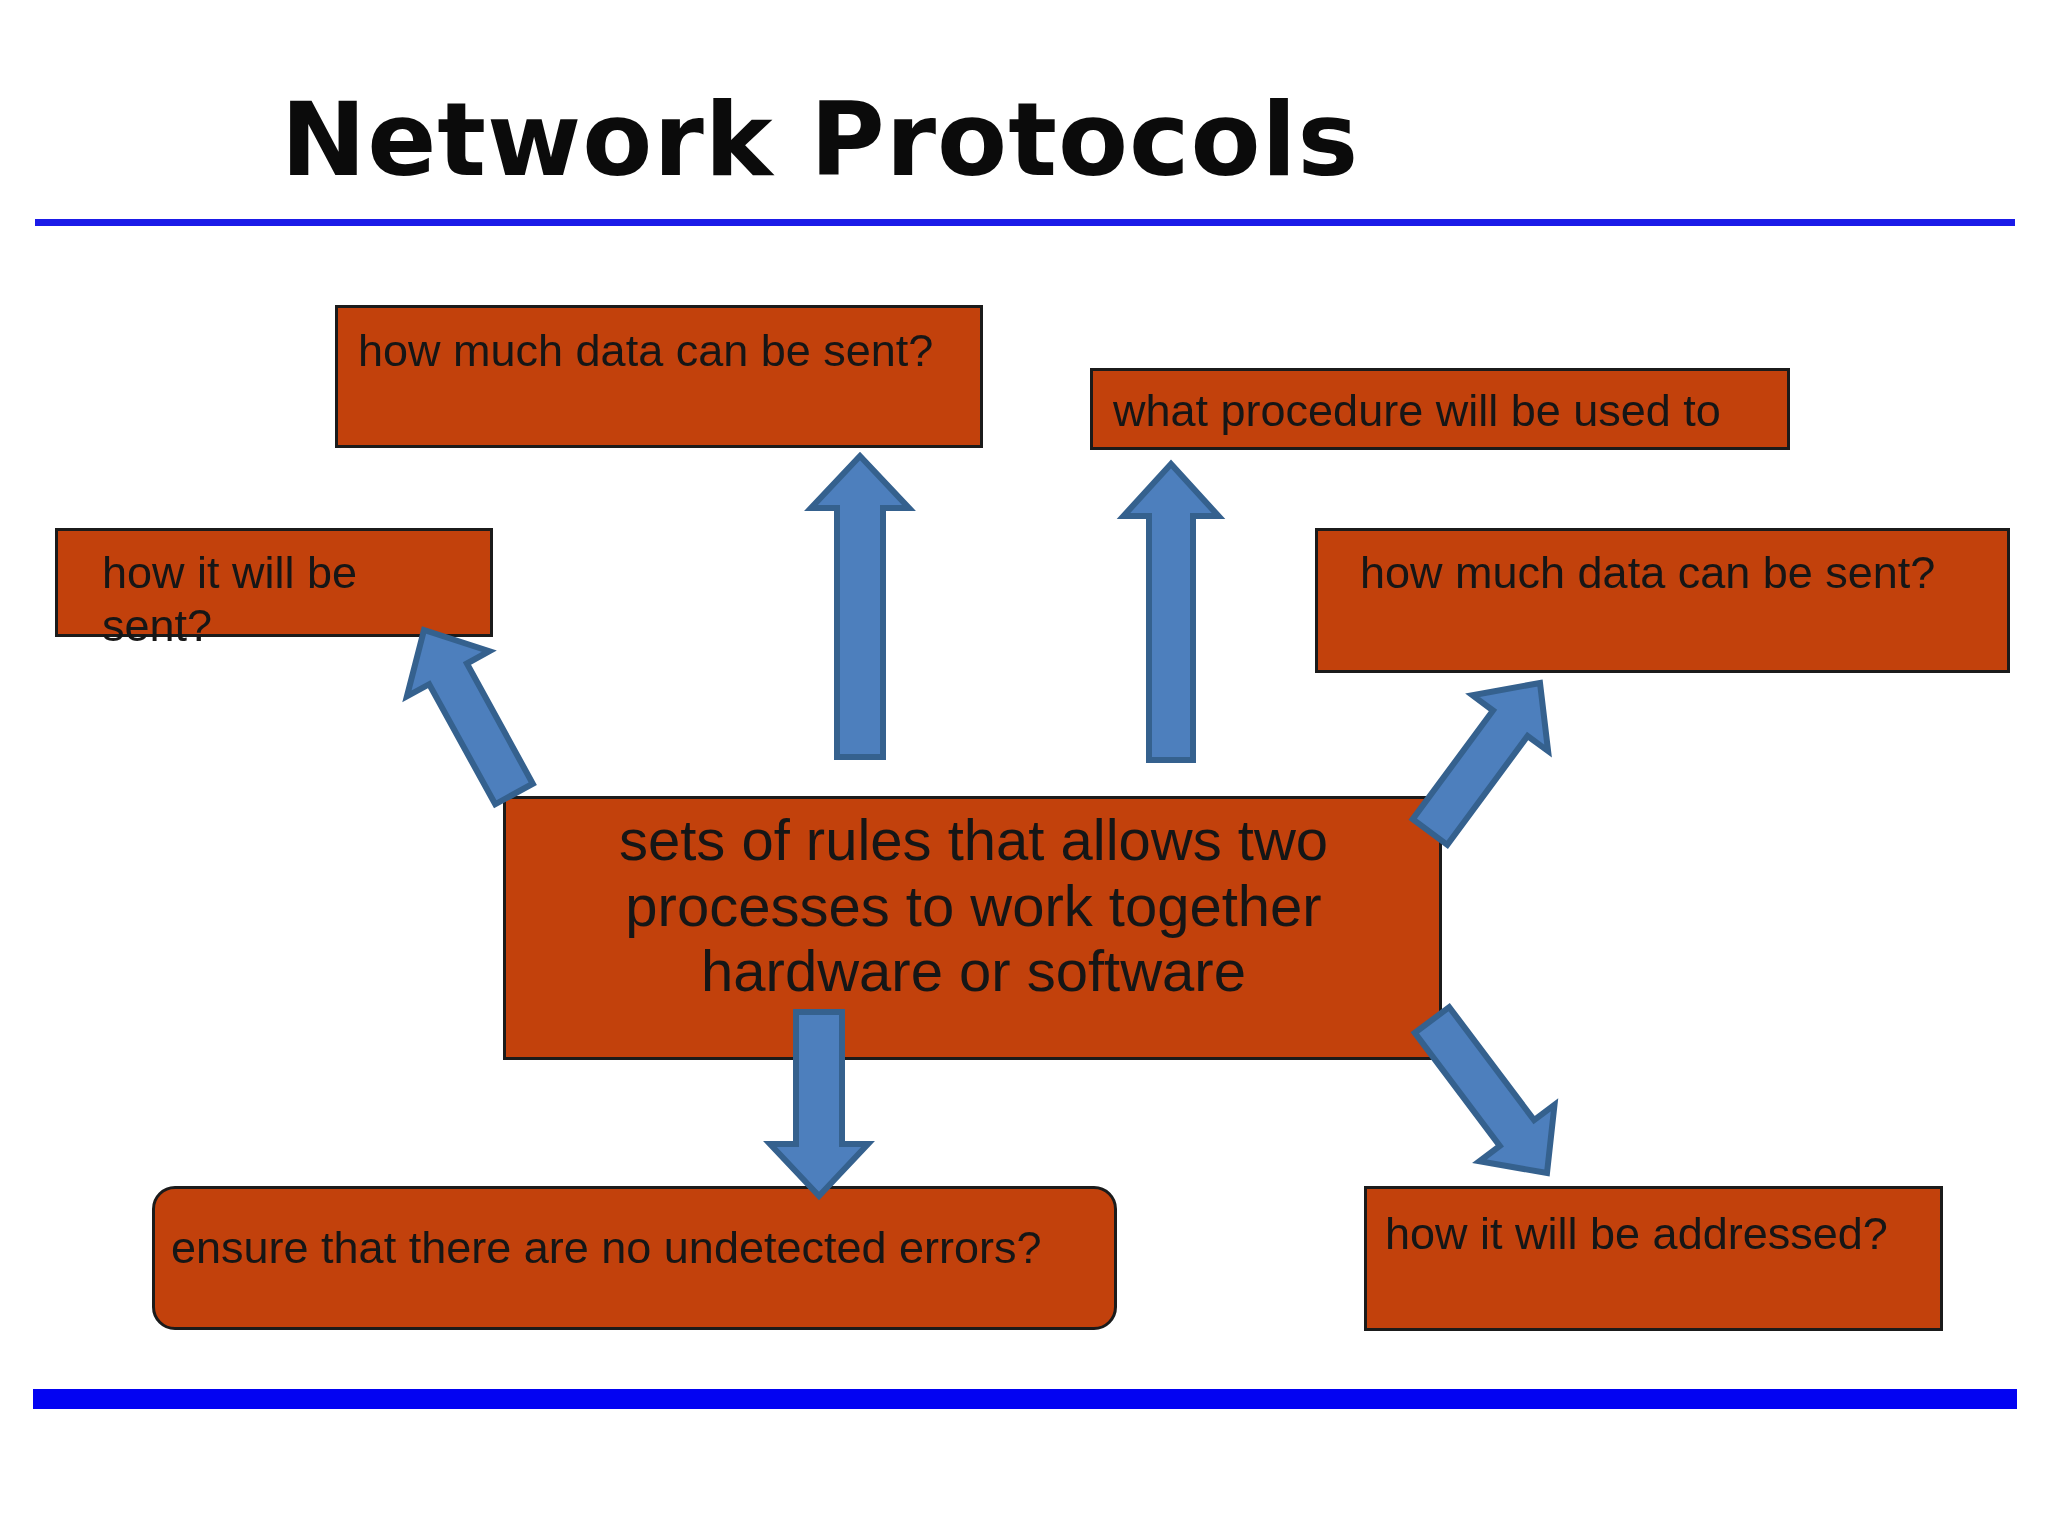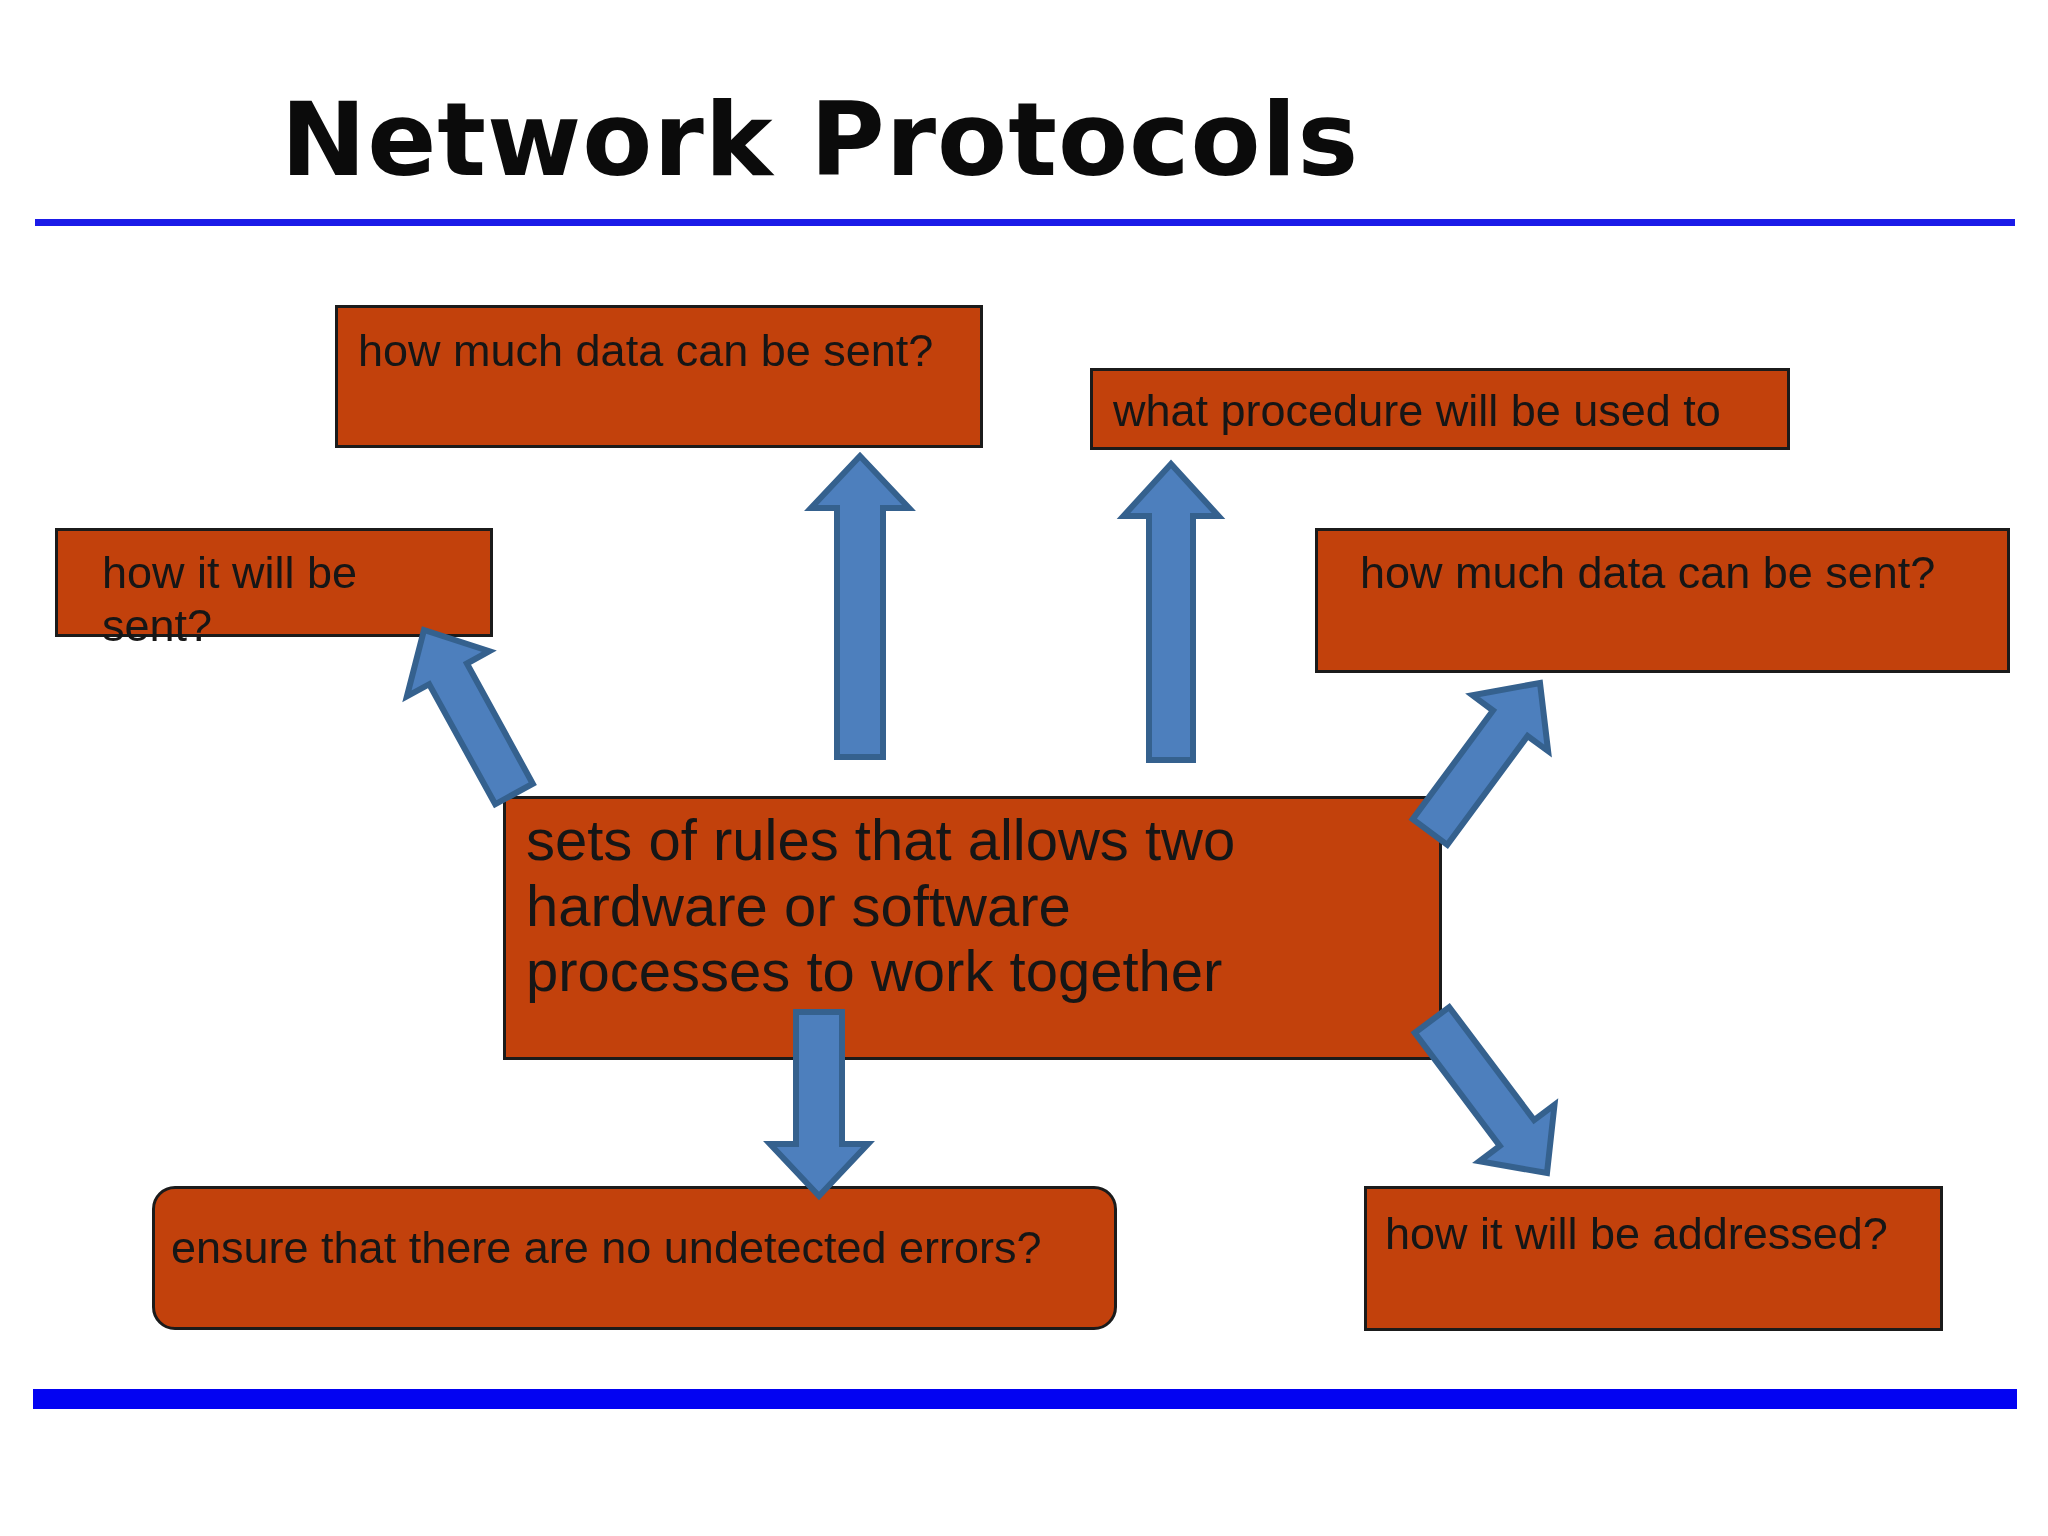--- a/index.html
+++ b/index.html
@@ -52,25 +52,25 @@
     </div>
     <div class="box" style="left: 1090px; top: 368px; width: 700px; height: 82px; font-size: 45px; border-color: rgb(27, 27, 27); color: rgb(22, 22, 22); padding-top: 13px;">
       <div>what procedure will be used to</div>
     </div>
     <div class="box" style="left: 55px; top: 528px; width: 438px; height: 109px; font-size: 45px; border-color: rgb(27, 27, 27); color: rgb(22, 22, 22); padding-top: 15px; padding-left: 44px;">
       <div>how it will be sent?</div>
     </div>
     <div class="box" style="left: 1315px; top: 528px; width: 695px; height: 145px; font-size: 45px; border-color: rgb(27, 27, 27); color: rgb(22, 22, 22); padding-top: 15px; padding-left: 42px;">
       <div>how much data can be sent?</div>
     </div>
-    <div class="box" style="left: 503px; top: 796px; width: 939px; height: 264px; font-size: 58px; border-color: rgb(27, 27, 27); color: rgb(22, 22, 22); text-align: left; line-height: 1.13; padding-top: 8px;">
+    <div class="box" style="left: 503px; top: 796px; width: 939px; height: 264px; font-size: 58px; border-color: rgb(27, 27, 27); color: rgb(22, 22, 22); text-align: center; line-height: 1.13; padding-top: 8px;">
       <div>
         <div class="line">sets of rules that allows two</div>
+        <div class="line">processes to work together</div>
         <div class="line">hardware or software</div>
-        <div class="line">processes to work together</div>
       </div>
     </div>
     <div class="box" style="left: 152px; top: 1186px; width: 965px; height: 144px; font-size: 45px; border-color: rgb(27, 27, 27); color: rgb(22, 22, 22); padding-top: 32px; padding-left: 16px; border-radius: 23px;">
       <div>ensure that there are no undetected errors?</div>
     </div>
     <div class="box" style="left: 1364px; top: 1186px; width: 579px; height: 145px; font-size: 45px; border-color: rgb(27, 27, 27); color: rgb(22, 22, 22); padding-top: 18px; padding-left: 18px;">
       <div>how it will be addressed?</div>
     </div>
     <svg id="arrows" viewBox="0 0 2048 1536">
       <polygon points="860.0,456.0 811.0,508.0 837.0,508.0 837.0,757.0 883.0,757.0 883.0,508.0 909.0,508.0" fill="#4d7fbd" stroke="#35618e" stroke-width="6" stroke-linejoin="miter"></polygon>

